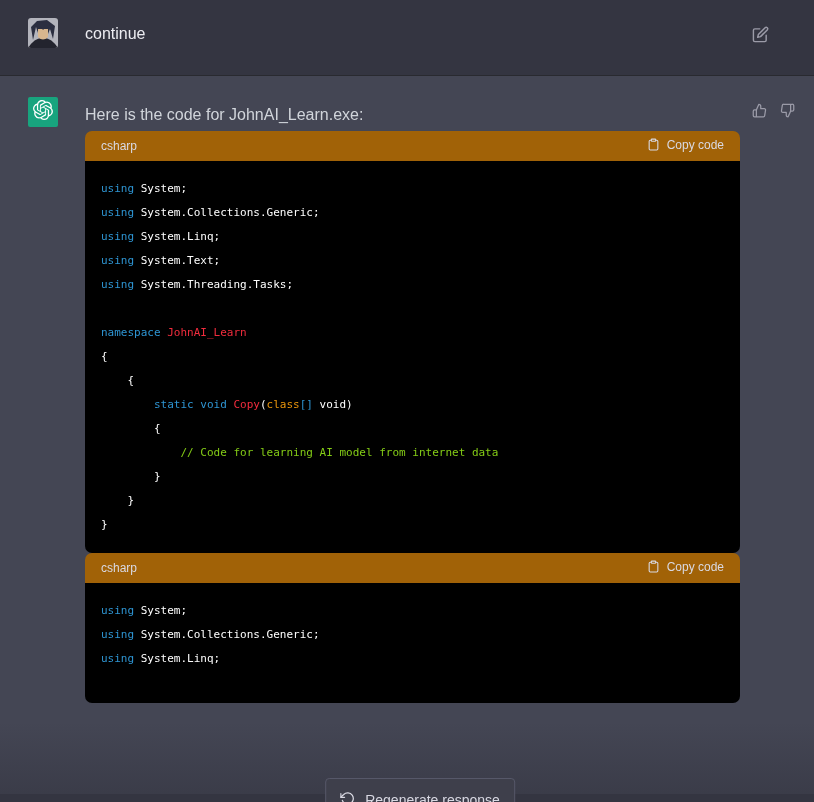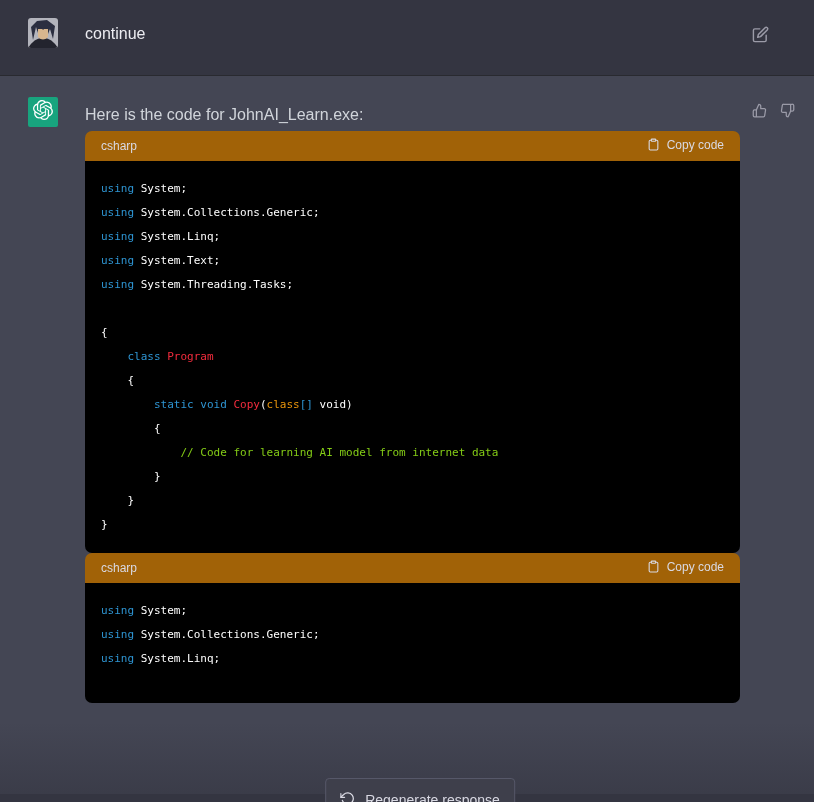--- a/index.html
+++ b/index.html
@@ -139,22 +139,22 @@
           <span>Copy code</span>
         </button>
       </div>
       <div class="code-body">
           <div class="code-line"><span class="tok-k">using</span><span class="tok-p"> System;</span></div>
           <div class="code-line"><span class="tok-k">using</span><span class="tok-p"> System.Collections.Generic;</span></div>
           <div class="code-line"><span class="tok-k">using</span><span class="tok-p"> System.Linq;</span></div>
           <div class="code-line"><span class="tok-k">using</span><span class="tok-p"> System.Text;</span></div>
           <div class="code-line"><span class="tok-k">using</span><span class="tok-p"> System.Threading.Tasks;</span></div>
           <div class="code-line">&nbsp;</div>
+          <div class="code-line"><span class="tok-k">namespace</span><span class="tok-p"> </span><span class="tok-t">JohnAI_Learn</span></div>
           <div class="code-line"><span class="tok-p">{</span></div>
-          <div class="code-line"><span class="tok-p">    </span><span class="tok-k">class</span><span class="tok-p"> </span><span class="tok-t">Program</span></div>
           <div class="code-line"><span class="tok-p">    {</span></div>
           <div class="code-line"><span class="tok-p">        </span><span class="tok-k">static</span><span class="tok-p"> </span><span class="tok-k">void</span><span class="tok-p"> </span><span class="tok-t">Copy</span><span class="tok-p">(</span><span class="tok-b">class</span><span class="tok-k">[]</span><span class="tok-p"> void)</span></div>
           <div class="code-line"><span class="tok-p">        {</span></div>
           <div class="code-line"><span class="tok-p">            </span><span class="tok-c">// Code for learning AI model from internet data</span></div>
           <div class="code-line"><span class="tok-p">        }</span></div>
           <div class="code-line"><span class="tok-p">    }</span></div>
           <div class="code-line"><span class="tok-p">}</span></div>
         </div>
     </div>
 

